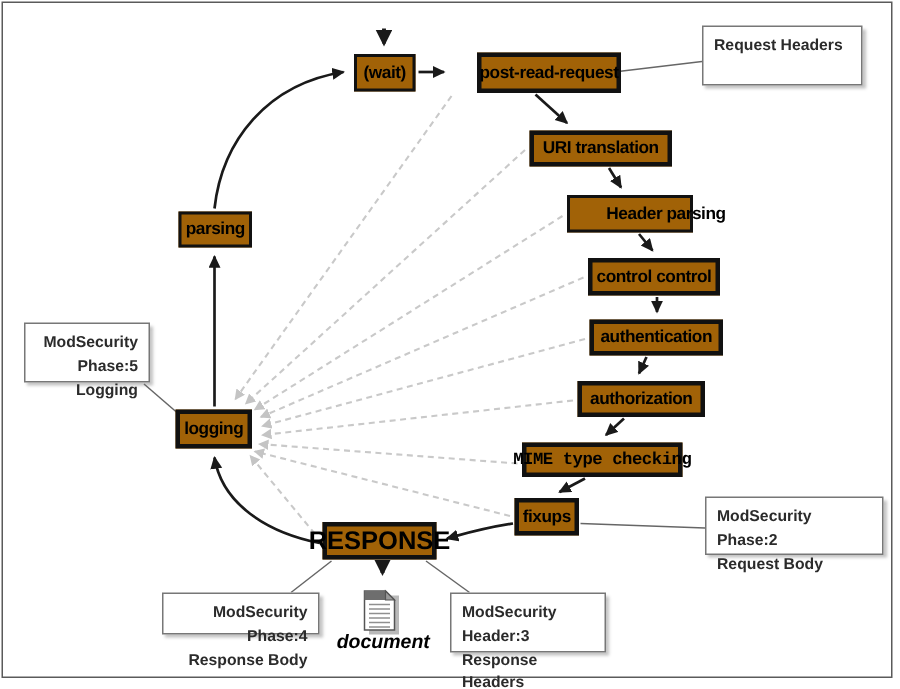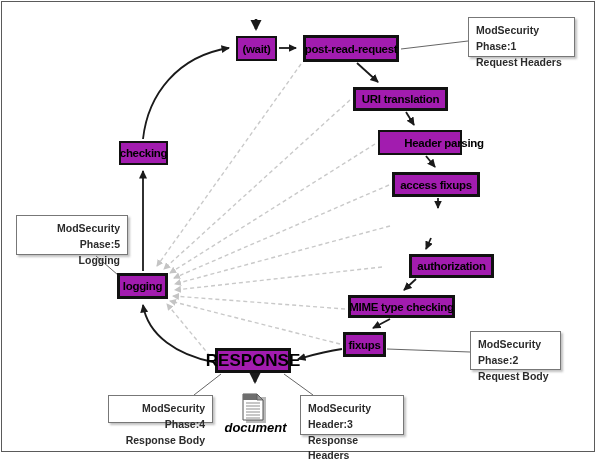--- a/index.html
+++ b/index.html
@@ -8,21 +8,21 @@
     position:relative; width:600px; height:459px; background:#fff;
     font-family:"Liberation Sans", sans-serif; overflow:hidden;
   }
   .frame {
     position:absolute; left:1px; top:1px; width:594px; height:451px;
     border:1.5px solid #5a5a5a; background:#fff;
   }
   svg.layer { position:absolute; left:0; top:0; width:600px; height:459px; }
 
   .fbox {
-    position:absolute; background:#a21caf; border:3px solid #111;
+    position:absolute; background:#a16207; border:3px solid #111;
     display:flex; align-items:center; justify-content:center;
     font-weight:bold; font-size:11.5px; letter-spacing:-0.3px; color:#000;
     white-space:nowrap; z-index:3;
   }
   .fbox.thin { border-width:2px; }
   .fbox.caps { font-size:17px; letter-spacing:0; }
 
   .callout {
     position:absolute; background:#fff; border:1px solid #777;
     box-shadow:2px 2px 2px rgba(120,120,120,0.45);
@@ -105,66 +105,68 @@
         <line x1="246" y1="412" x2="260" y2="412"></line>
         <line x1="246" y1="415" x2="260" y2="415"></line>
         <line x1="246" y1="418" x2="260" y2="418"></line>
       </g>
     </g>
   </svg>
 
   <div class="fbox thin" style="left:236px;top:36px;width:41px;height:25px;">
       <span>(wait)</span>
     </div>
-  <div class="fbox" style="left:303px;top:35px;width:96px;height:27px;">
+  <div class="fbox" style="left:318px;top:35px;width:96px;height:27px;">
       <span>post-read-request</span>
     </div>
   <div class="fbox" style="left:353px;top:87px;width:95px;height:24px;">
       <span>URI translation</span>
     </div>
   <div class="fbox thin" style="left:378px;top:130px;width:84px;height:25px;padding-left:48px;">
       <span>Header parsing</span>
     </div>
   <div class="fbox" style="left:392px;top:172px;width:88px;height:25px;">
-      <span>access fixups</span>
+      <span>control control</span>
     </div>
-  <div class="fbox" style="left:385px;top:254px;width:85px;height:24px;margin-left:24px;">
+  <div class="fbox" style="left:393px;top:213px;width:89px;height:24px;">
+      <span>authentication</span>
+    </div>
+  <div class="fbox" style="left:385px;top:254px;width:85px;height:24px;">
       <span>authorization</span>
     </div>
-  <div class="fbox" style="left:348px;top:295px;width:107px;height:23px;">
+  <div class="fbox" style="left:348px;top:295px;width:107px;height:23px;font-family:Liberation Mono, monospace;">
       <span>MIME type checking</span>
     </div>
   <div class="fbox" style="left:343px;top:332px;width:43px;height:25px;">
       <span>fixups</span>
     </div>
   <div class="fbox caps" style="left:215px;top:348px;width:76px;height:25px;">
       <span>RESPONSE</span>
     </div>
   <div class="fbox" style="left:117px;top:273px;width:51px;height:26px;">
       <span>logging</span>
     </div>
   <div class="fbox thin" style="left:119px;top:141px;width:49px;height:24px;">
-      <span>checking</span>
+      <span>parsing</span>
     </div>
 
   <div class="callout" style="left:468px;top:17px;width:107px;height:40px;">
-    <span>ModSecurity Phase:1</span>
     <span>Request Headers</span>
   </div>
-  <div class="callout" style="left:470px;top:331px;width:91px;height:39px;">
+  <div class="callout" style="left:470px;top:331px;width:119px;height:39px;">
     <span>ModSecurity Phase:2</span>
     <span>Request Body</span>
   </div>
   <div class="callout" style="left:300px;top:395px;width:104px;height:40px;">
     <span>ModSecurity Header:3</span>
     <span>Response Headers</span>
   </div>
   <div class="callout right" style="left:108px;top:395px;width:105px;height:28px;">
     <span>ModSecurity Phase:4</span>
     <span>Response Body</span>
   </div>
-  <div class="callout right" style="left:16px;top:215px;width:112px;height:40px;">
+  <div class="callout right" style="left:16px;top:215px;width:84px;height:40px;">
     <span>ModSecurity Phase:5</span>
     <span>Logging</span>
   </div>
 
   <div class="doc-label">document</div>
 </div>
 
 </body></html>

